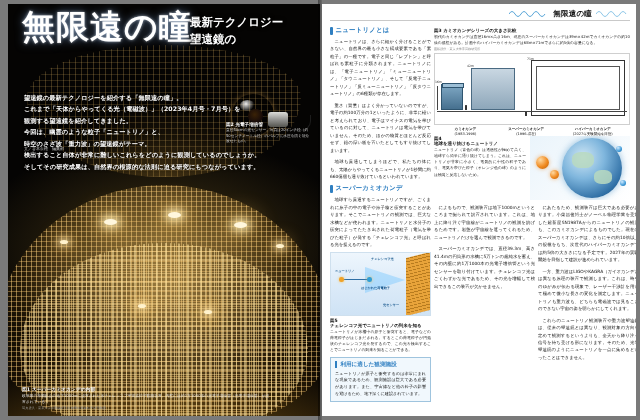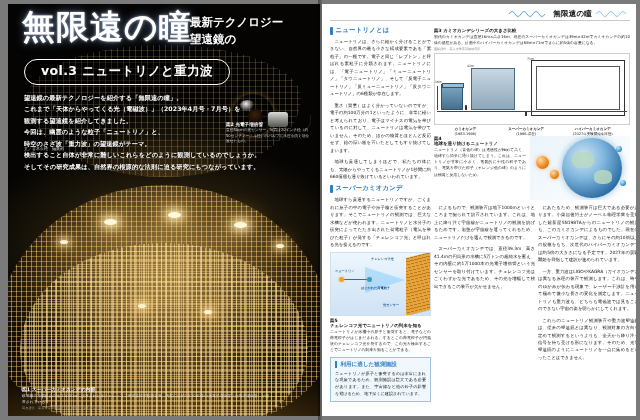--- a/index.html
+++ b/index.html
@@ -171,21 +171,20 @@
     </div>
 
     <div class="title-block">
       <div class="maintitle">無限遠の瞳</div>
     </div>
     <div class="subtitle">
       <div>最新テクノロジー</div>
       <div>望遠鏡の</div>
     </div>
 
-    <div class="volpill">vol.3 ニュートリノと重力波</div>
 
     <div class="lede">
       <div>望遠鏡の最新テクノロジーを紹介する「無限遠の瞳」。</div>
       <div>これまで「天体からやってくる光（電磁波）」（2023年4月号・7月号）を</div>
       <div>観測する望遠鏡を紹介してきました。</div>
       <div>今回は、幽霊のような粒子「ニュートリノ」と、</div>
       <div>時空のさざ波「重力波」の望遠鏡がテーマ。</div>
       <div>検出すること自体が非常に難しいこれらをどのように観測しているのでしょうか。</div>
       <div>そしてその研究成果は、自然界の根源的な法則に迫る研究にもつながっています。</div>
     </div>

